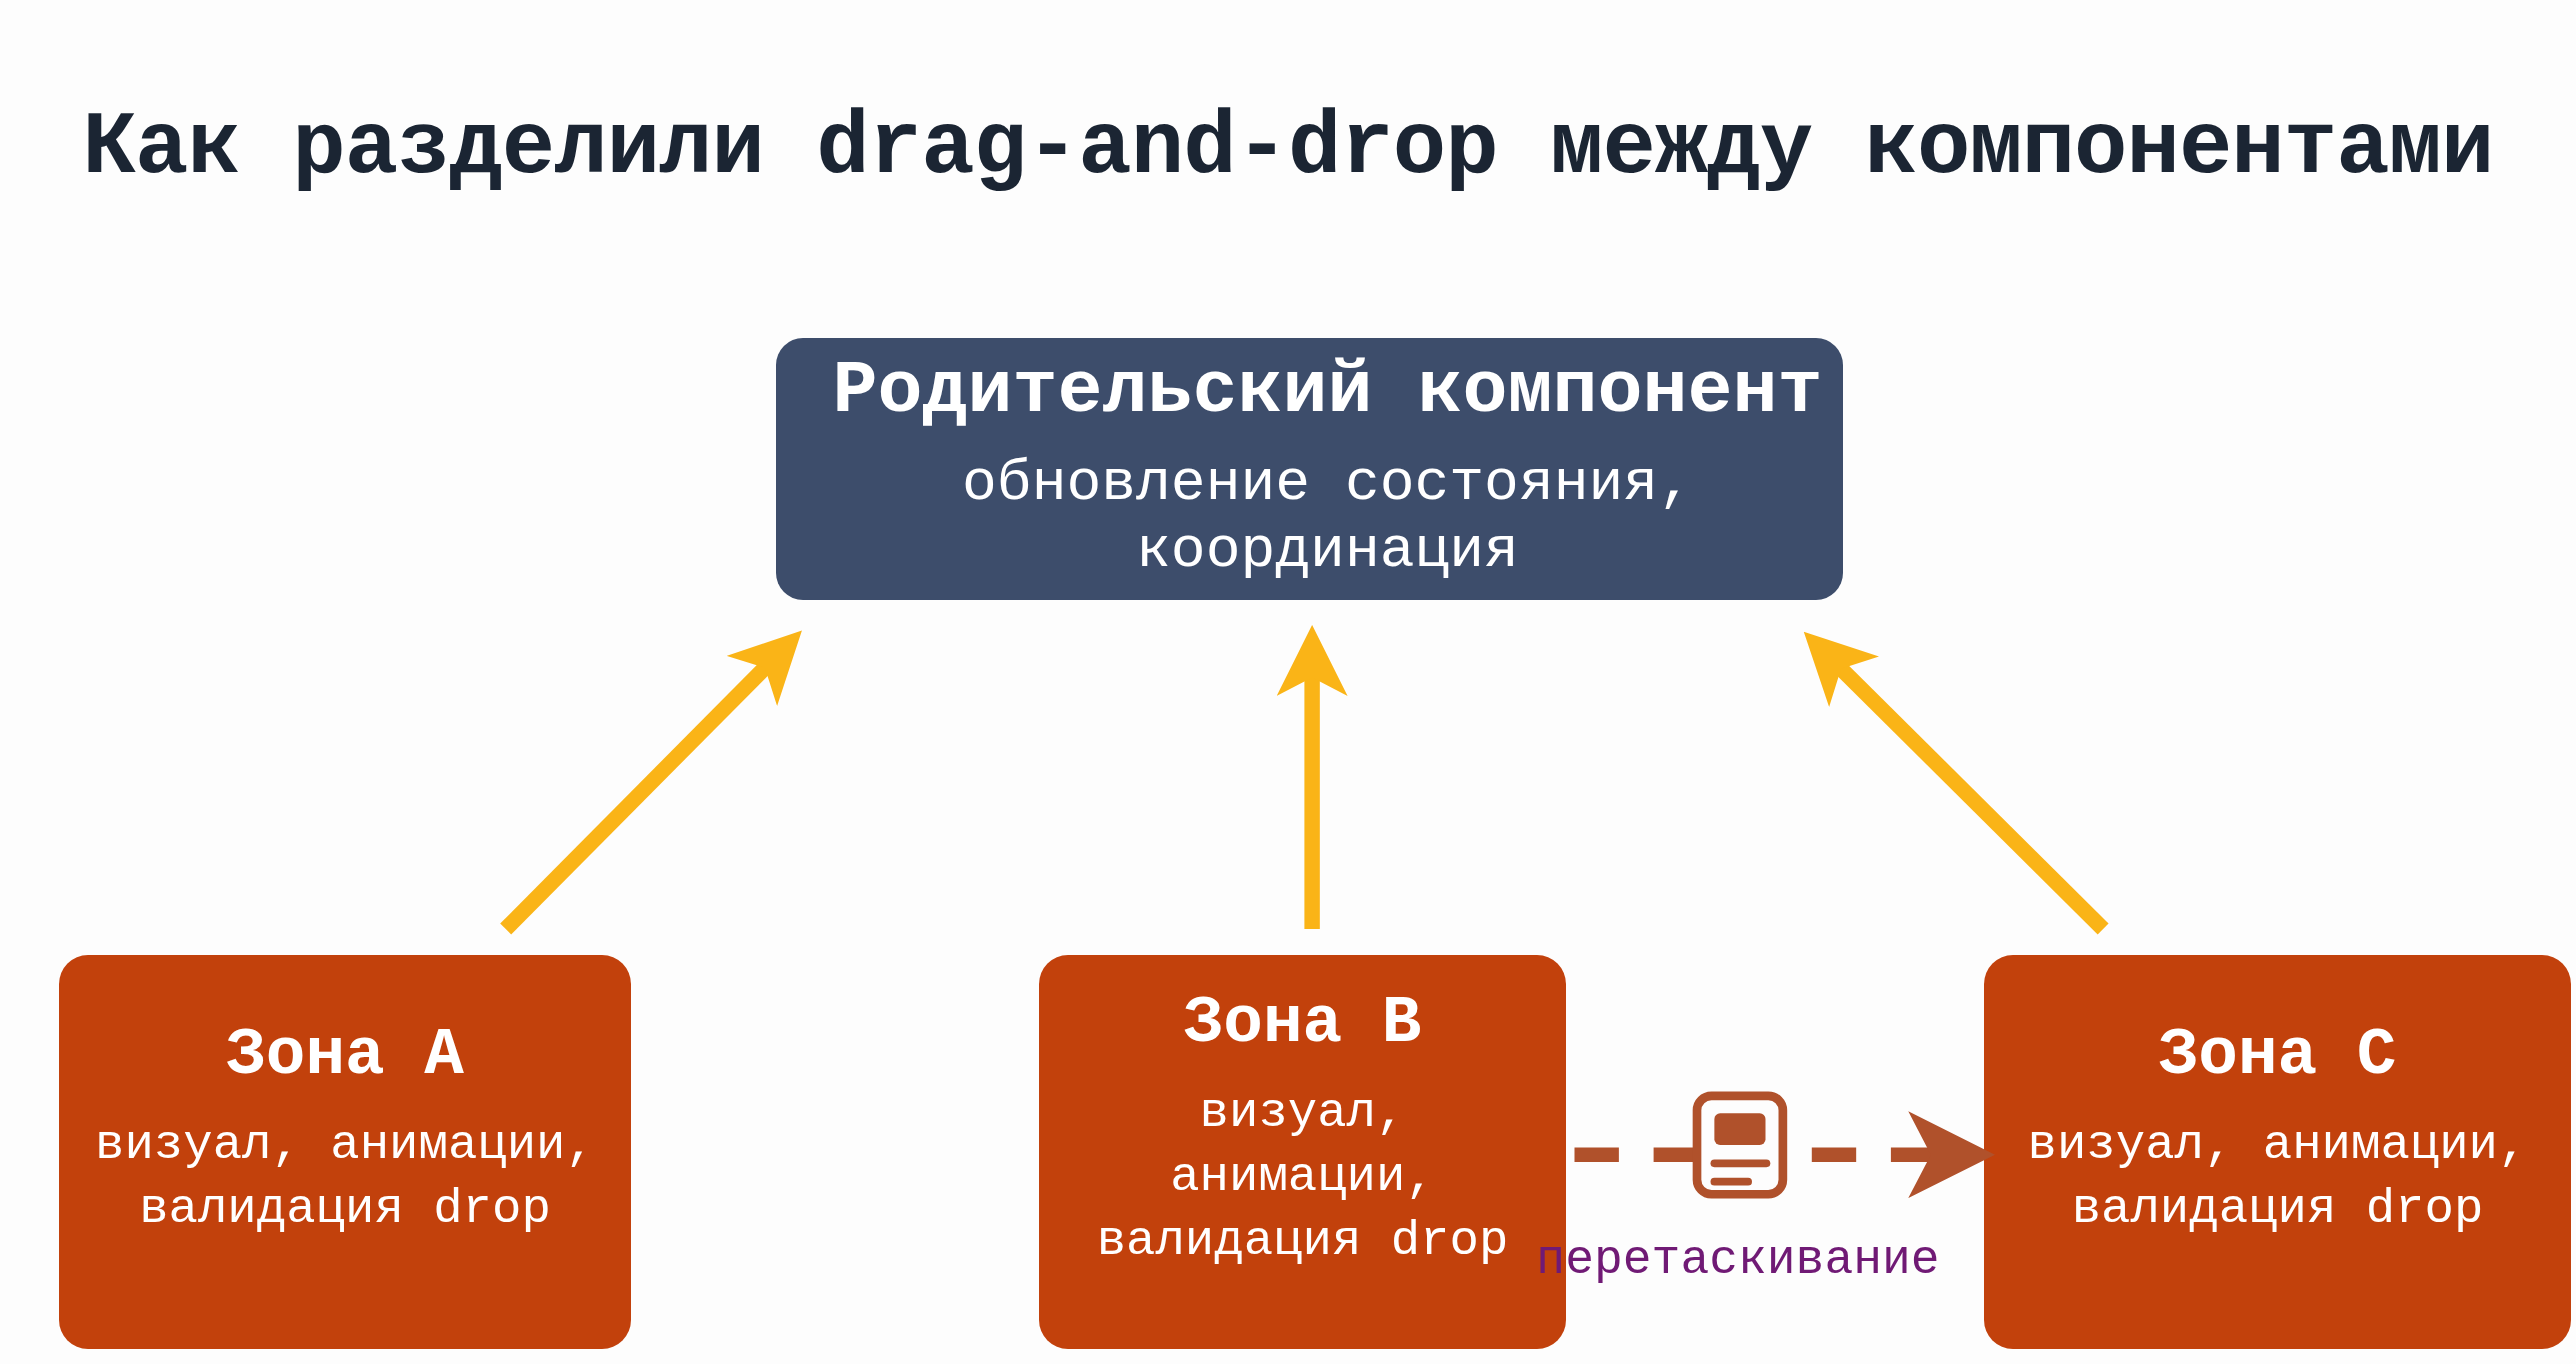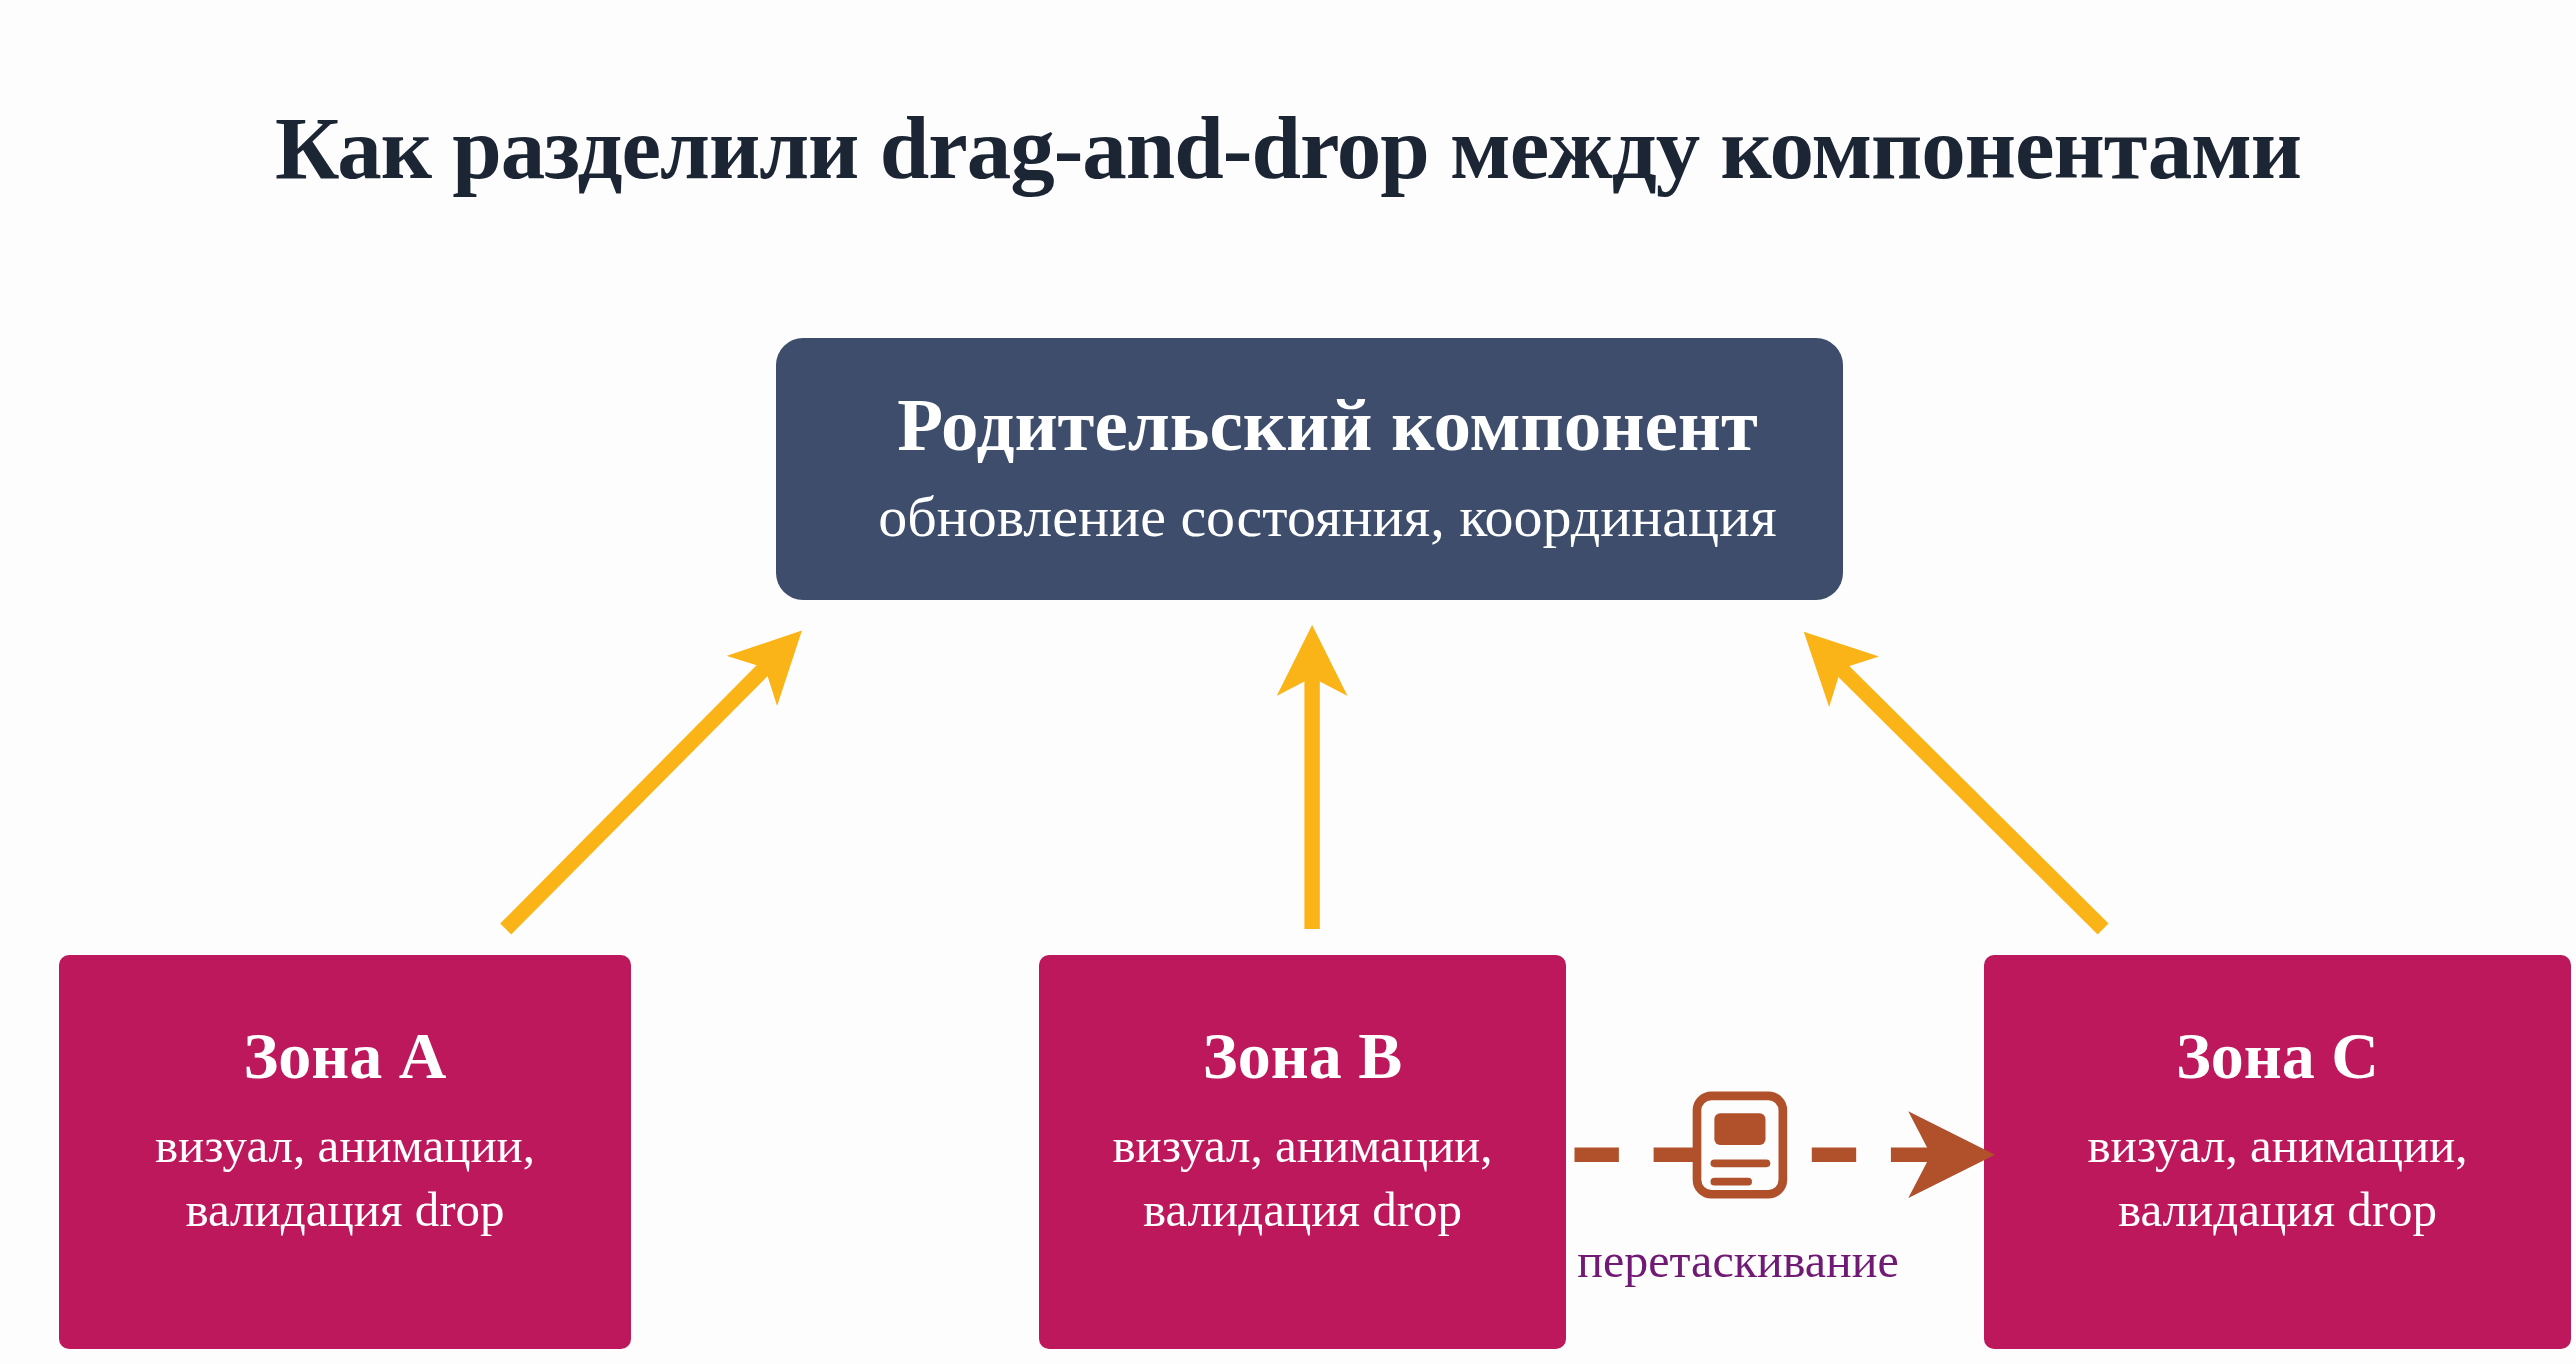--- a/index.html
+++ b/index.html
@@ -2,21 +2,21 @@
 <html><head>
 <meta charset="utf-8">
 <style>
   html, body { margin: 0; padding: 0; background: #ffffff; }
   .slide {
     position: relative;
     width: 2576px;
     height: 1364px;
     background: #FDFDFD;
     overflow: hidden;
-    font-family: Liberation Serif, serif;
+    font-family: Liberation Mono, monospace;
   }
   .page-title {
     position: absolute;
     left: 0; right: 0; top: 104px;
     margin: 0;
     text-align: center;
     font-size: 89px;
     line-height: 1;
     font-weight: bold;
     letter-spacing: -1px;
@@ -38,22 +38,22 @@
   .parent-node {
     left: 776px; top: 338px;
     width: 1067px; height: 262px;
     background: #3D4D6B;
     border-radius: 27px;
   }
   .parent-node h2 { font-size: 75px; }
   .parent-node p  { font-size: 58px; line-height: 1.15; margin-top: 22px; }
   .zone-node {
     top: 955px; height: 394px;
-    background: #be185d;
-    border-radius: 10px;
+    background: #c2410c;
+    border-radius: 29px;
     padding: 0 27px 39px 27px;
     text-align: center;
   }
   .zone-node h2 { font-size: 66px; }
   .zone-node p  { font-size: 49px; line-height: 1.3; margin-top: 25px; }
   .zone-a { left: 59px;   width: 572px; }
   .zone-b { left: 1039px; width: 527px; }
   .zone-c { left: 1984px; width: 587px; }
   .overlay {
     position: absolute;

